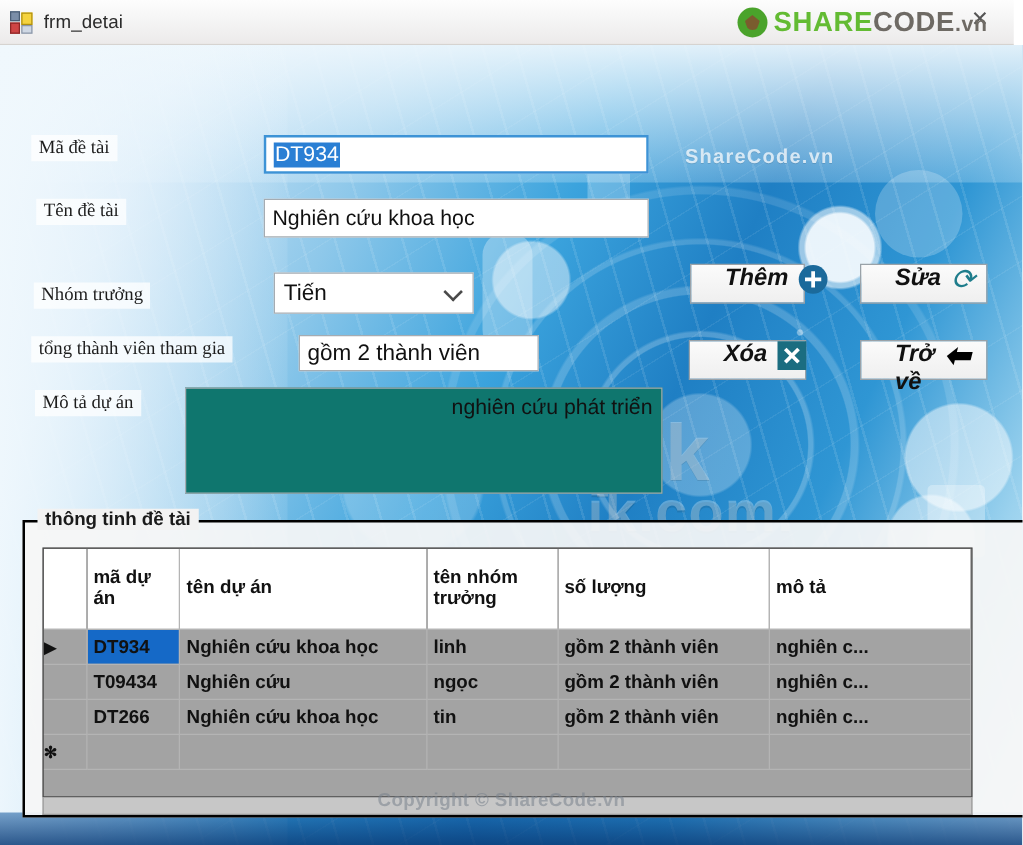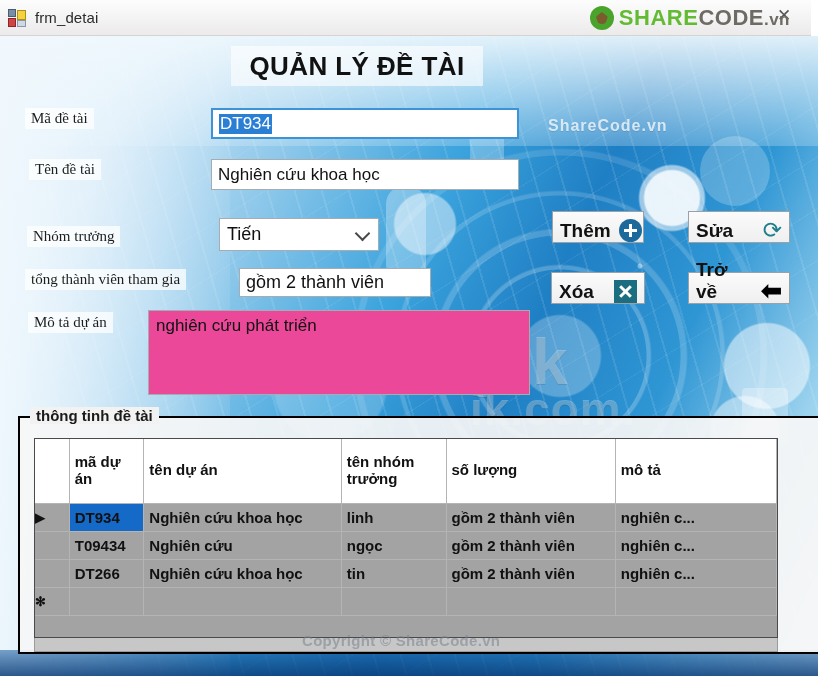--- a/index.html
+++ b/index.html
@@ -179,37 +179,39 @@
   }
   .combo .chev {
     position: absolute; right: 10px; top: 50%;
     width: 11px; height: 11px; margin-top: -7px;
     border-right: 2px solid #4a4a4a;
     border-bottom: 2px solid #4a4a4a;
     transform: rotate(45deg);
   }
   .memo {
     position: absolute; z-index: 12;
-    background: #ec4899;
+    background: #0f766e;
     border: 1px solid #a5acb2;
     font-size: 17px; color: #111;
     padding: 4px 7px;
     overflow: hidden;
     line-height: 1.25;
+    text-align: right;
   }
 
   
   .btn {
     position: absolute; z-index: 14;
     background: linear-gradient(to bottom, #fbfbfb, #efefef);
     border: 1px solid #9aa2a8;
-    display: flex; align-items: flex-end; justify-content: space-between;
-    padding: 0 7px;
+    display: flex; align-items: flex-start; justify-content: space-between;
+    padding: 0 27px;
     font-size: 19px; font-weight: bold; color: #111;
     cursor: default;
+    font-style: italic;
   }
   .btn .bi { flex: none; margin-left: 8px; display: flex; align-items: center; }
 
   .ic-plus {
     width: 23px; height: 23px; border-radius: 50%;
     background: #1b6a9b; position: relative;
   }
   .ic-plus::before, .ic-plus::after {
     content: ""; position: absolute; background: #fff;
   }
@@ -331,23 +333,20 @@
     <div class="tb-close">✕</div>
   </div>
 
   <div class="logo">
     <div class="logo-mark"></div>
     <div class="logo-text">
       <span class="logo-share">SHARE</span><span class="logo-code">CODE</span><span class="logo-vn">.vn</span>
     </div>
   </div>
 
-  <div class="heading">
-    <span>QUẢN LÝ ĐỀ TÀI</span>
-  </div>
 
   <div class="lbl" style="left:25px; top:108px;">Mã đề tài</div>
   <div class="fld focused" style="left:211px; top:108px; width:308px; height:31px;">
     <span class="sel-text">DT934</span>
   </div>
 
   <div class="lbl" style="left:29px; top:159px;">Tên đề tài</div>
   <div class="fld" style="left:211px; top:159px; width:308px; height:31px;">
     <span>Nghiên cứu khoa học</span>
   </div>

